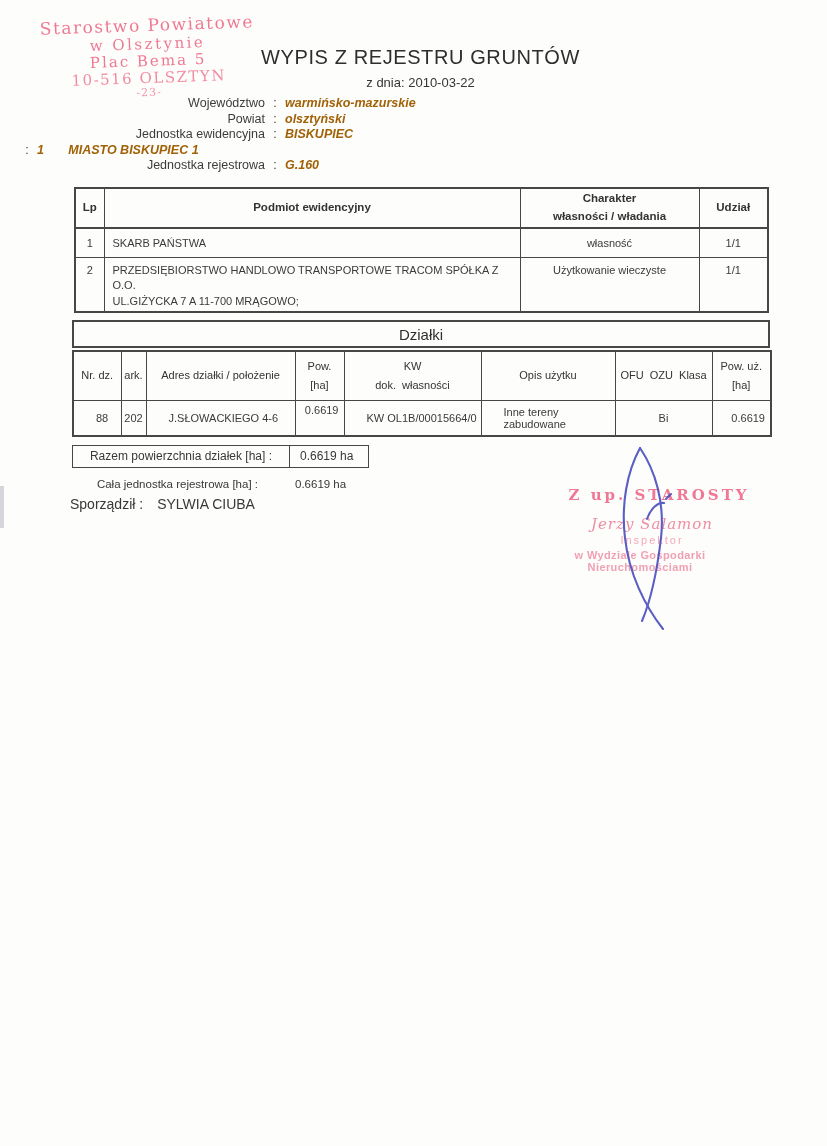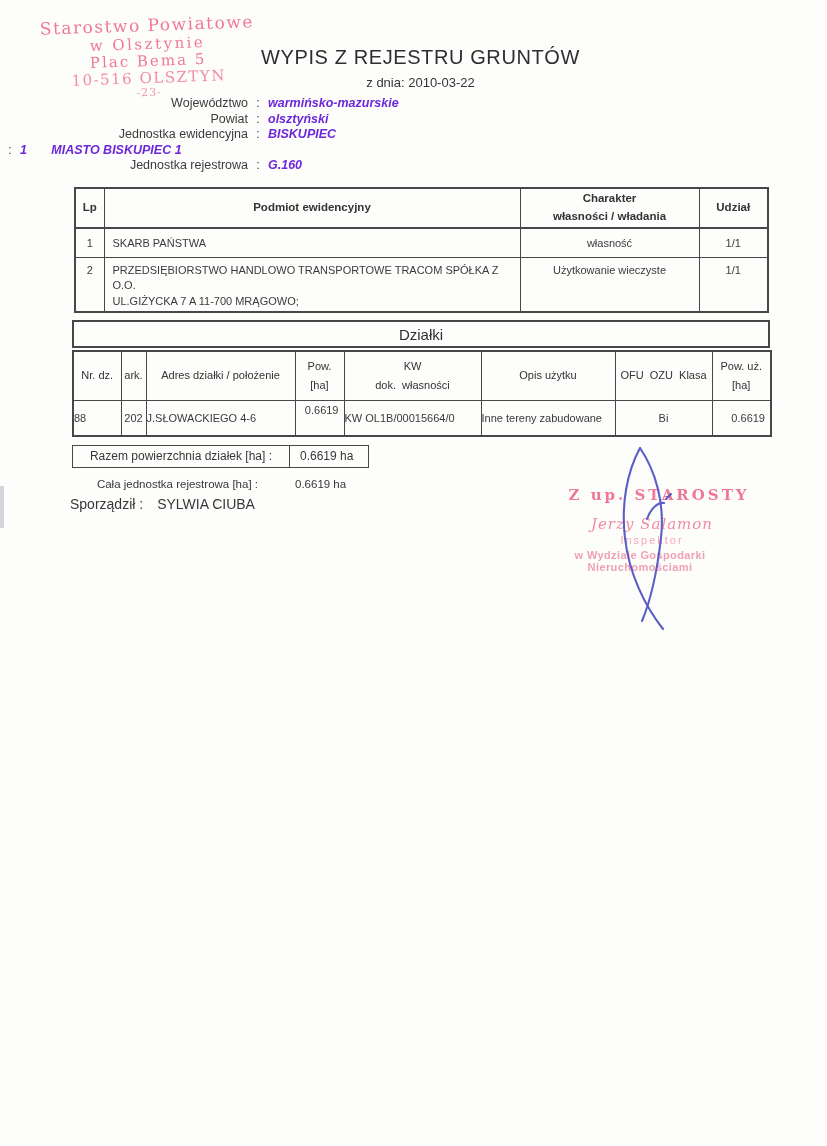--- a/index.html
+++ b/index.html
@@ -18,24 +18,24 @@
   .cs2{font-size:15px;letter-spacing:2.5px;}
   .cs3{font-size:15px;letter-spacing:2px;}
   .cs4{font-size:15px;letter-spacing:1.5px;opacity:.85;}
   .cs5{font-size:11px;letter-spacing:1px;opacity:.8;}
   
   .doc-header{padding-top:46px;text-align:center;transform:translateX(7px);}
   .doc-title{font-size:20px;letter-spacing:.6px;color:#2e2e2e;}
   .doc-date{font-size:13px;margin-top:6px;color:#353535;}
   
   .meta{margin-top:6px;font-size:12.5px;}
-  .meta-row{display:flex;line-height:15.5px;}
+  .meta-row{display:flex;line-height:15.5px;padding-left:17px;}
   .meta-label{width:248px;text-align:right;color:#3c3c3c;}
   .meta-colon{width:20px;text-align:center;color:#3c3c3c;}
-  .meta-value{font-weight:bold;font-style:italic;white-space:pre-wrap;color:#6d28d9;}
+  .meta-value{font-weight:bold;font-style:italic;white-space:pre-wrap;color:#a16207;}
   
   table{border-collapse:collapse;table-layout:fixed;}
   td,th{overflow:hidden;}
   .owners{margin:13px 0 0 74px;width:693px;border:2px solid #474747;}
   .owners th{
     border:1px solid #474747;border-bottom:2px solid #474747;
     font-size:11.5px;font-weight:bold;height:36px;text-align:center;
     white-space:pre-wrap;line-height:1.5;color:#333;
   }
   .owners td{border:1px solid #474747;font-size:11px;text-align:center;color:#3a3a3a;}
@@ -47,21 +47,21 @@
     margin:7px 0 0 72px;width:694px;height:24px;border:2px solid #474747;
     display:flex;align-items:center;justify-content:center;font-size:15px;color:#2f2f2f;
   }
   
   .parcels{margin:2px 0 0 72px;width:698px;border:2px solid #474747;}
   .parcels th{
     border:1px solid #474747;font-size:11px;font-weight:normal;height:46px;
     text-align:center;white-space:pre-wrap;line-height:1.8;color:#333;
   }
   .parcels td{border:1px solid #474747;font-size:11px;height:30px;vertical-align:middle;color:#3a3a3a;text-align:center;}
-  .parcels td.cell-left{text-align:left;padding-left:0;}
+  .parcels td.cell-left{text-align:left;padding-left:22px;}
   .parcels td.cell-right{text-align:right;padding-right:5px;}
   .parcels td.cell-top{vertical-align:top;padding-top:3px;}
   
   .sum-boxes{display:flex;margin:8px 0 0 72px;font-size:12px;}
   .sum-box-label{width:216px;height:21px;line-height:21px;border:1px solid #474747;text-align:center;}
   .sum-box-value{width:68px;height:21px;line-height:21px;border:1px solid #474747;border-left:none;padding-left:10px;}
   .line-cala{display:flex;margin:9px 0 0 72px;font-size:11.5px;line-height:14px;}
   .line-cala .lbl{width:186px;text-align:right;}
   .line-cala .val{margin-left:37px;}
   .line-sporz{display:flex;margin:6px 0 0 70px;font-size:14px;line-height:14px;}

